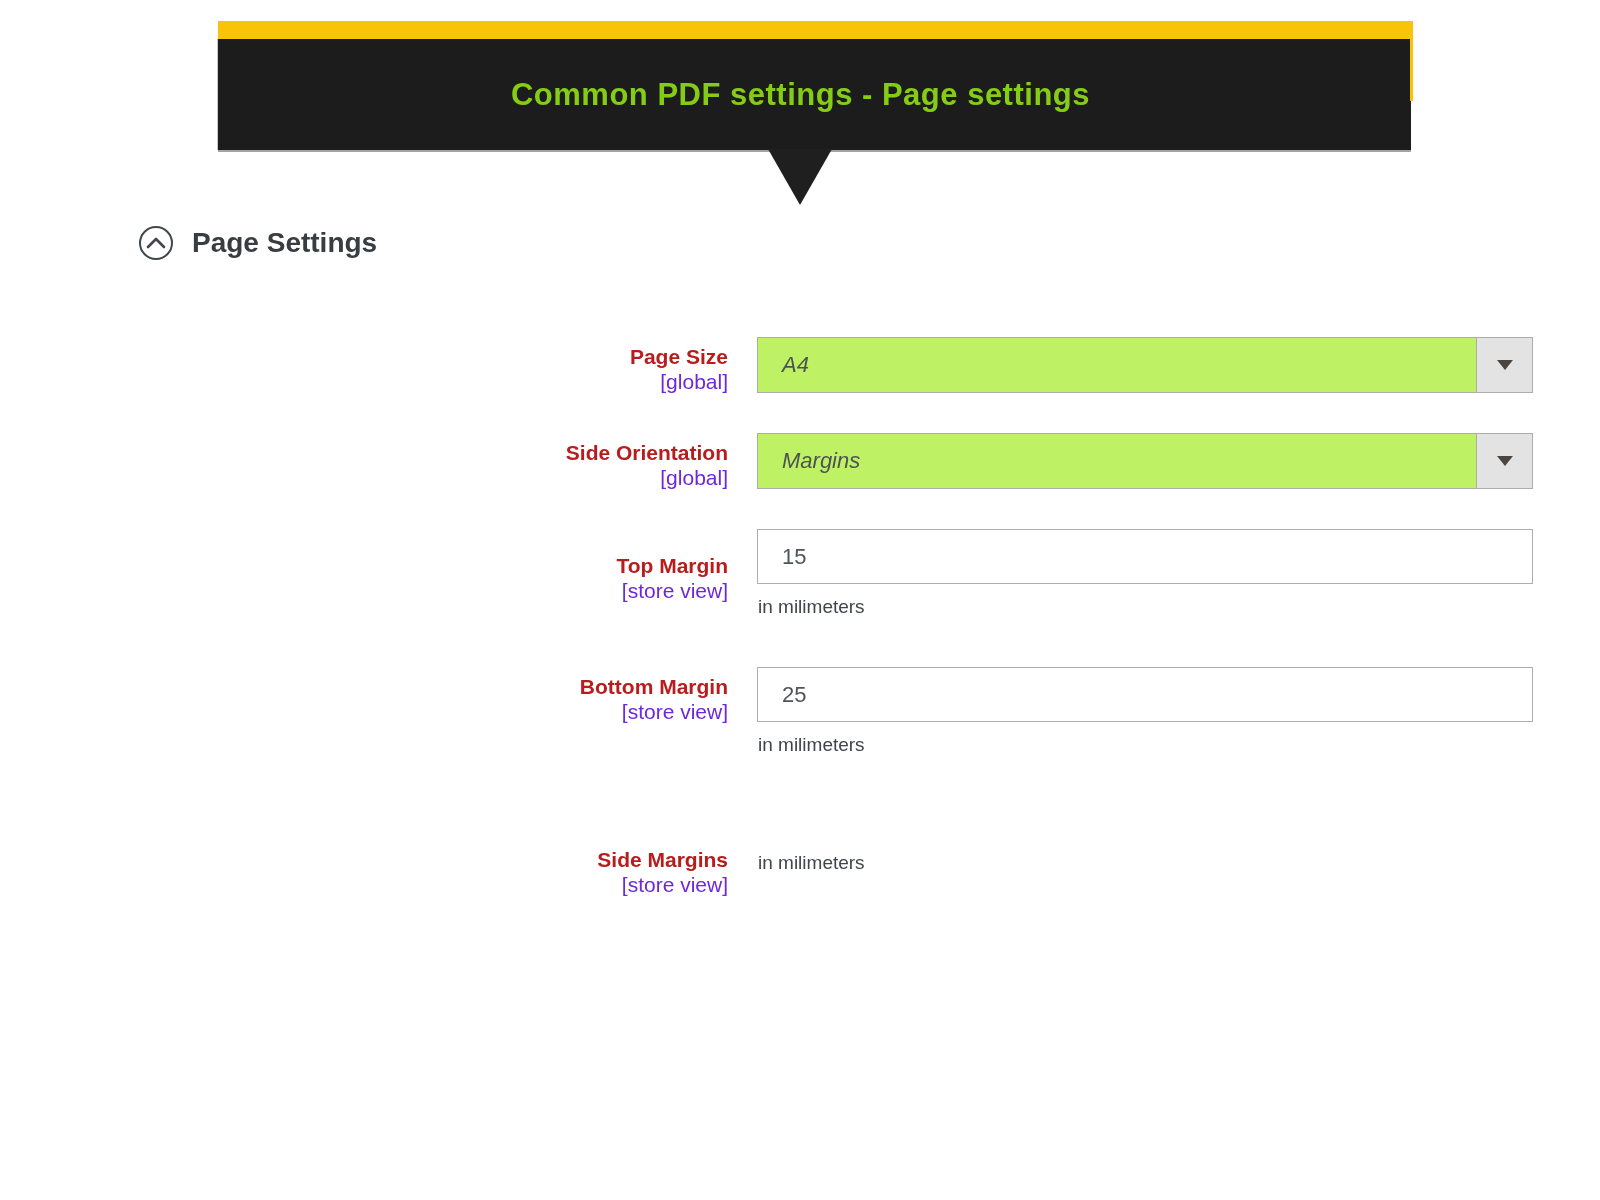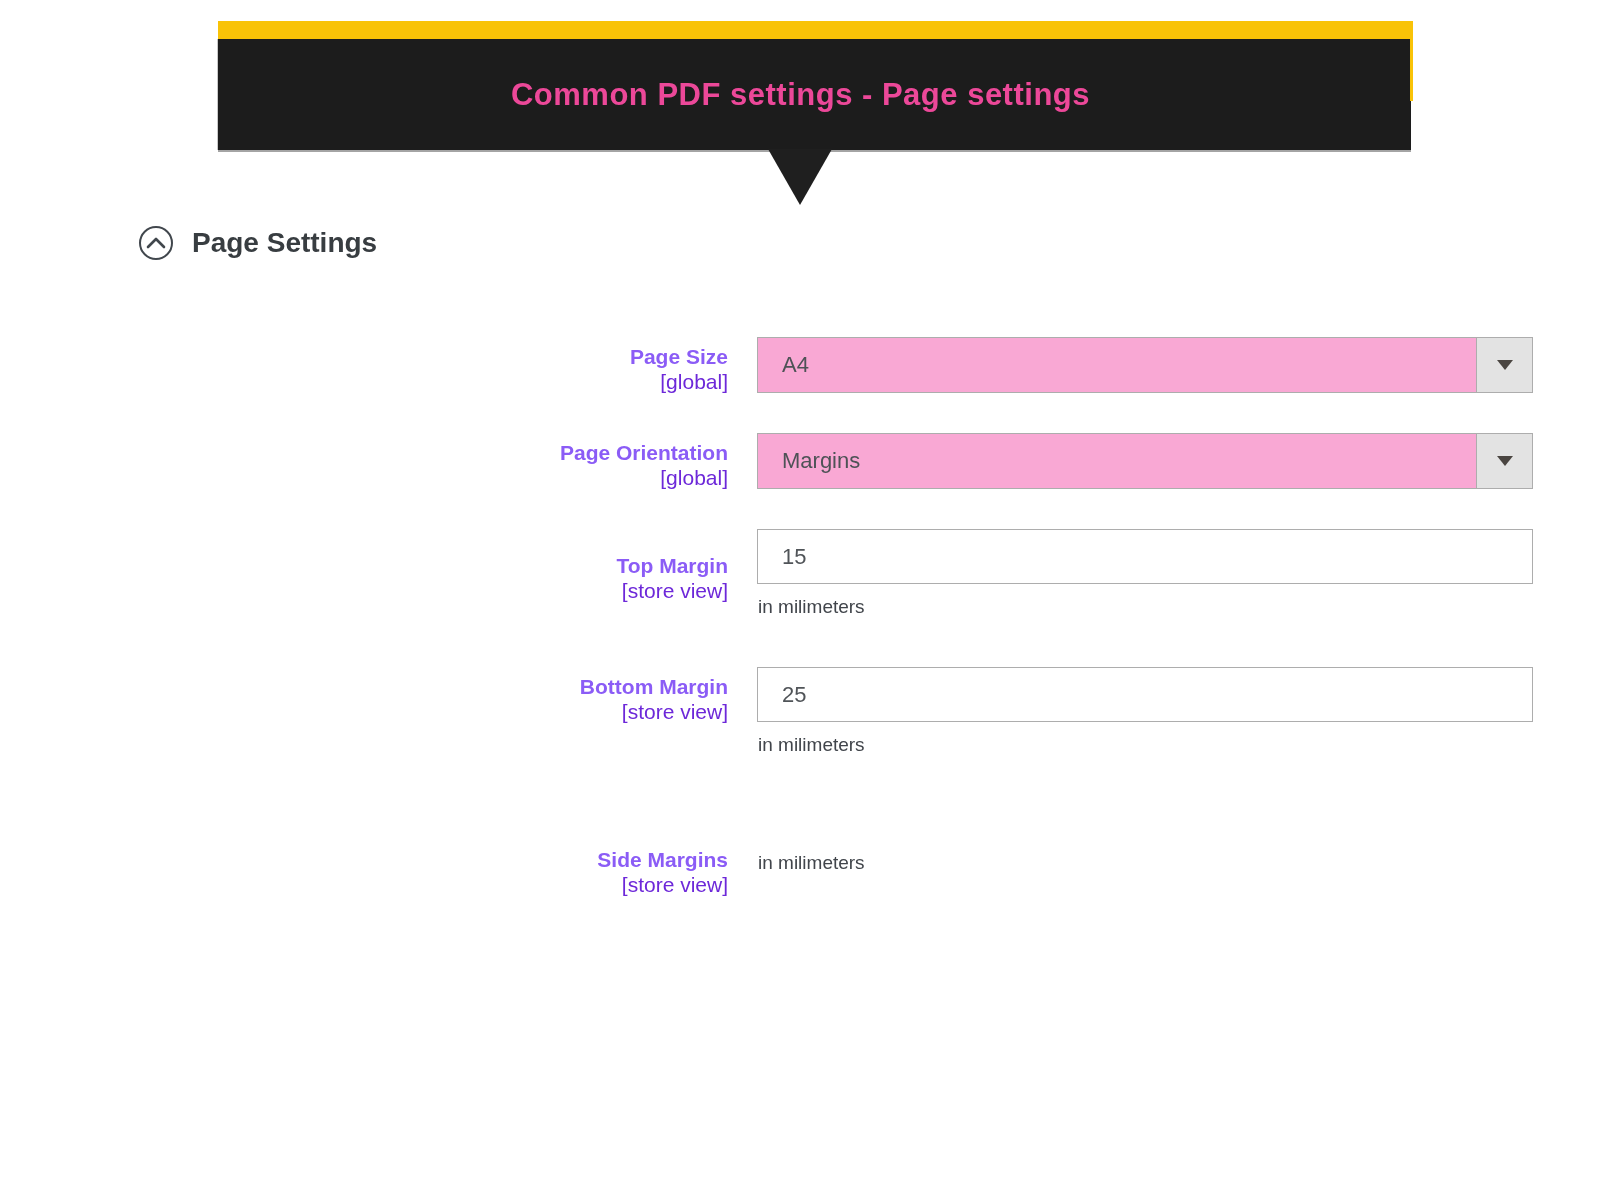--- a/index.html
+++ b/index.html
@@ -25,21 +25,21 @@
     background: #f9c307;
   }
   .banner {
     height: 111px; width: 100%;
     background: #1c1c1c;
     display: flex; align-items: center; justify-content: center;
     padding-right: 28px;
     box-shadow: 0 2px 0 rgba(90,90,90,.55), -1px 0 0 rgba(120,120,120,.4);
   }
   .banner-title {
-    color: #ec4899;
+    color: #84cc16;
     font-size: 31px;
     font-weight: bold;
     letter-spacing: 0.5px;
   }
   .tooltip-pointer {
     position: absolute; left: 768px; top: 149px;
     width: 0; height: 0;
     border-left: 32px solid transparent;
     border-right: 32px solid transparent;
     border-top: 56px solid #1f1f1f;
@@ -77,39 +77,40 @@
   .form-row.mb49 { margin-bottom: 49px; align-items: center; }
   .form-row.mb52 { margin-bottom: 84px; }
   .label-col {
     width: 728px;
     text-align: right;
     padding-top: 7px;
   }
   .field-label {
     font-size: 21px;
     font-weight: bold;
-    color: #8b5cf6;
+    color: #b91c1c;
     line-height: 26px;
   }
   .field-scope {
     font-size: 21px;
     color: #6d28d9;
     line-height: 22px;
     margin-top: 1px;
   }
   .field-col {
     width: 776px;
     margin-left: 29px;
   }
   .select-box {
     width: 100%; height: 56px;
-    background: #f9a8d4;
+    background: #bef264;
     border: 1px solid #adadad;
     display: flex; align-items: stretch;
     cursor: pointer;
+    font-style: italic;
   }
   .select-value {
     flex: 1;
     display: flex; align-items: center;
     padding-left: 24px;
     font-size: 22px;
     color: #4e5256;
   }
   .select-button {
     width: 56px;
@@ -175,21 +176,21 @@
           <span class="select-value">A4</span>
           <span class="select-button">
             <span class="dropdown-arrow"></span>
           </span>
         </div>
       </div>
     </div>
 
     <div class="form-row mb40">
       <div class="label-col">
-        <div class="field-label">Page Orientation</div>
+        <div class="field-label">Side Orientation</div>
         <div class="field-scope">[global]</div>
       </div>
       <div class="field-col">
         <div class="select-box" role="combobox">
           <span class="select-value">Margins</span>
           <span class="select-button">
             <span class="dropdown-arrow"></span>
           </span>
         </div>
       </div>

